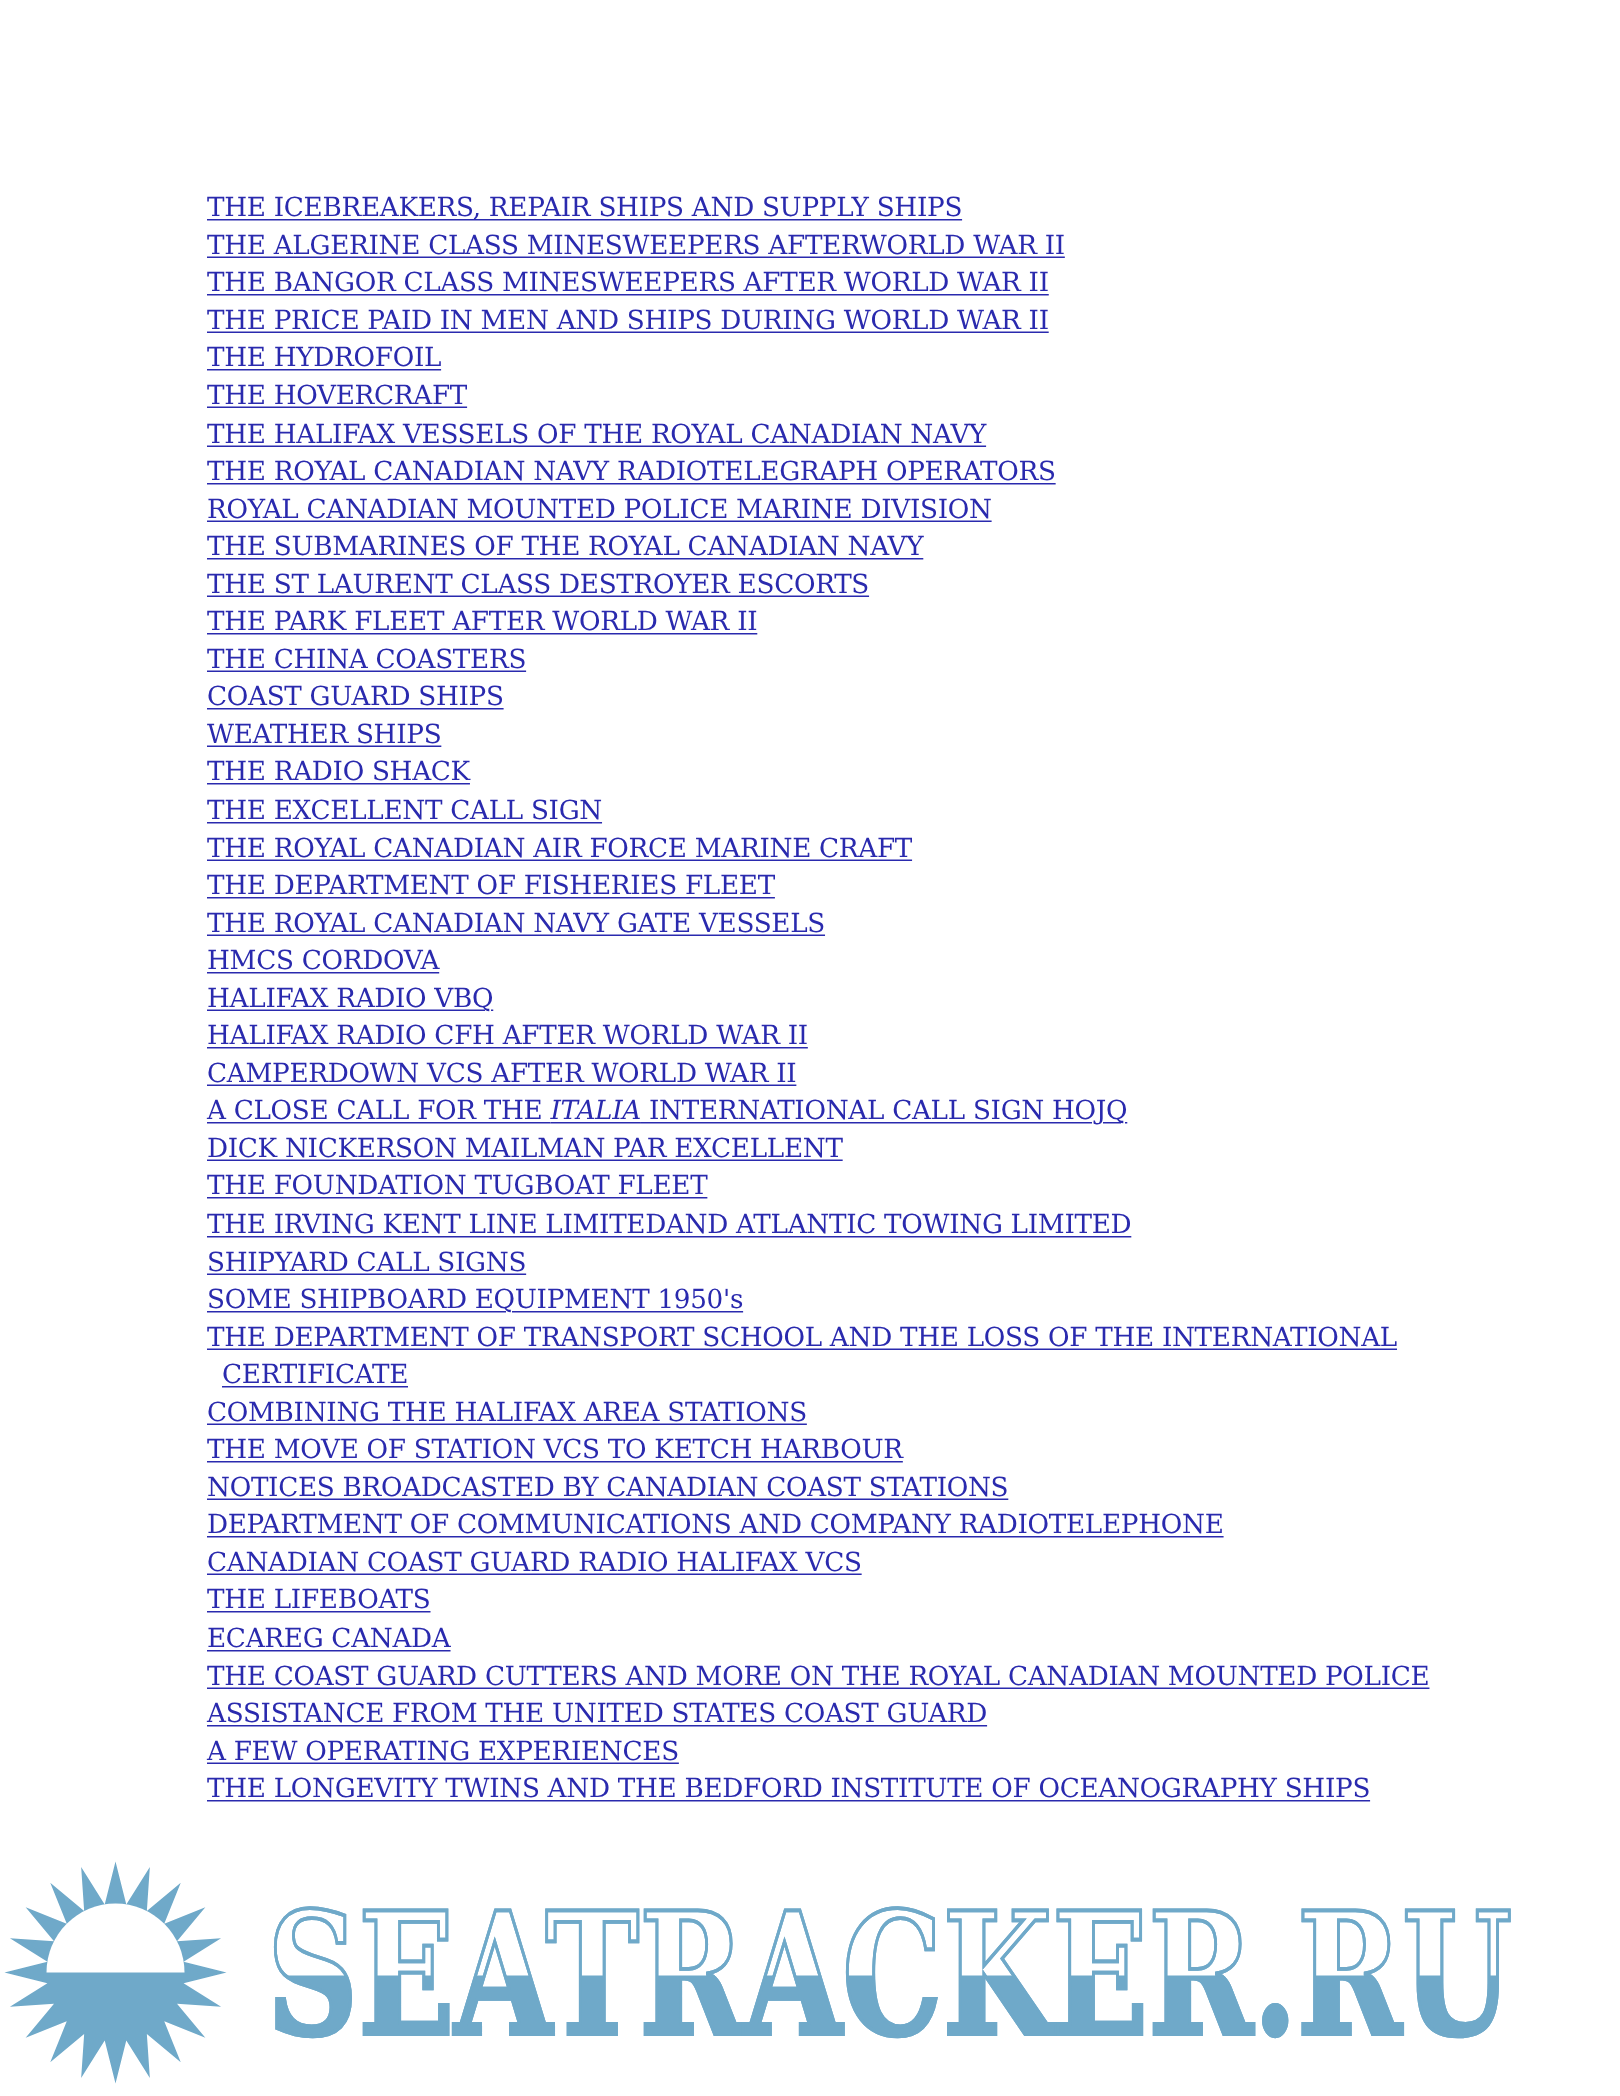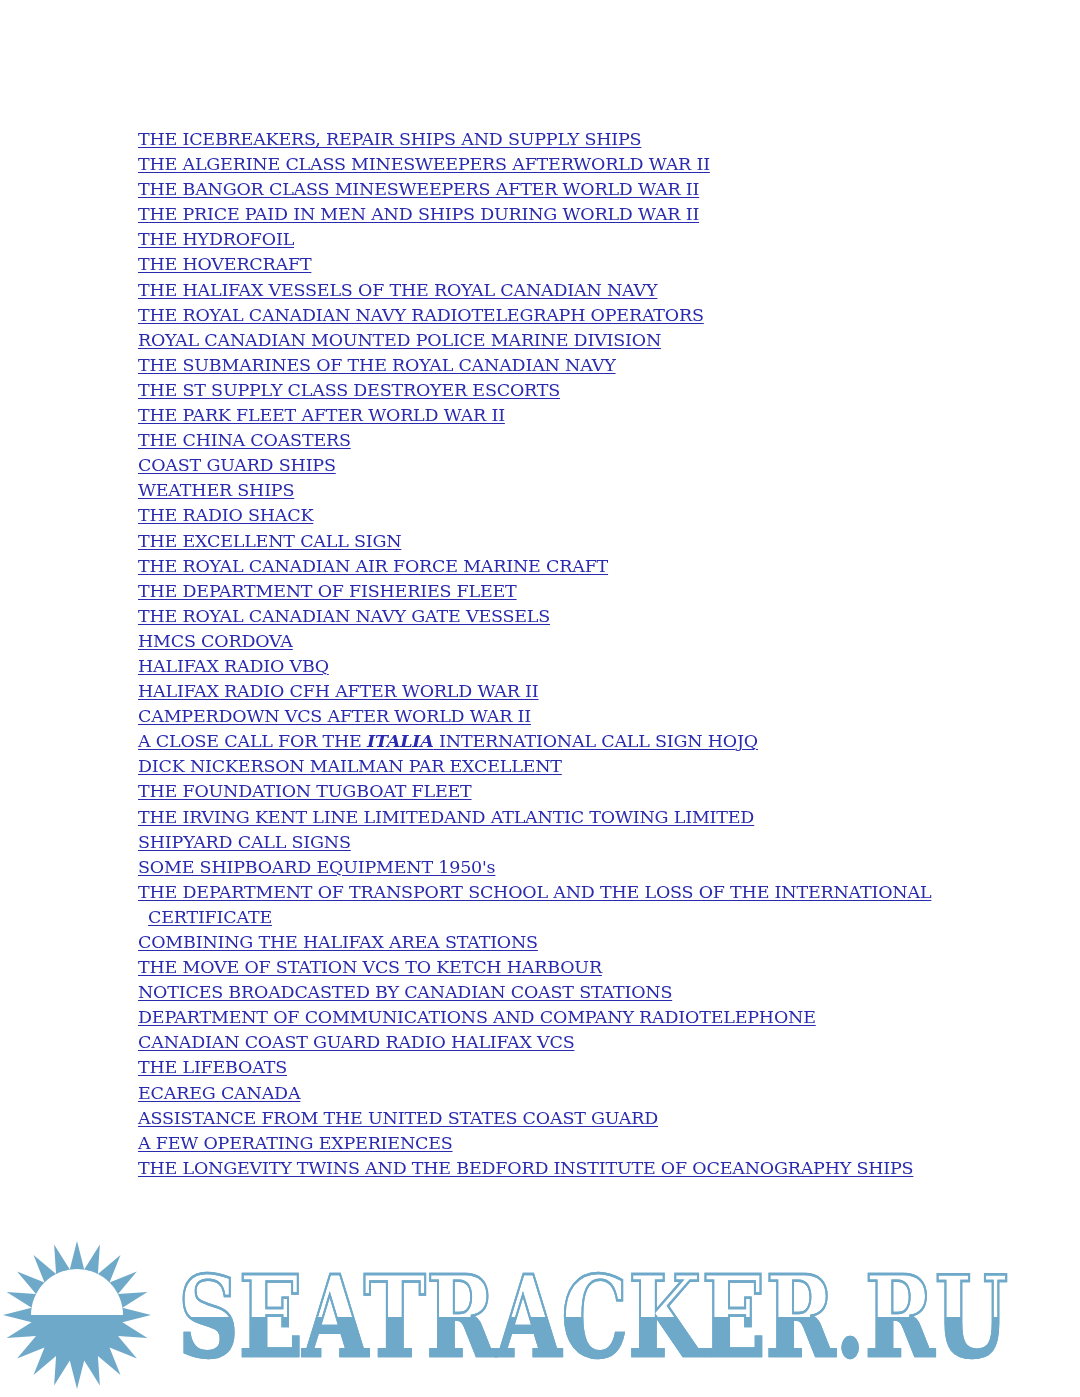--- a/index.html
+++ b/index.html
@@ -28,21 +28,21 @@
     letter-spacing: -0.2px;
   }
   .toc-line.cont { padding-left: 10px; }
   a.toc-link {
     color: var(--link-color, #2a2aae);
     text-decoration: underline;
     text-decoration-thickness: 1px;
     text-underline-offset: 2px;
     cursor: pointer;
   }
-  a.toc-link .bi { font-weight: bold; font-style: italic; }
+  a.toc-link .bi { font-weight: normal; font-style: italic; }
   .watermark {
     position: absolute;
     left: 0;
     top: 1240px;
     width: 1080px;
     height: 157px;
   }
   .wm-blue-fill { fill: var(--watermark-color, #6fa9c9); }
   .wm-white-fill { fill: #ffffff; }
   .wm-outline {
@@ -63,21 +63,21 @@
       <div class="toc-line"><a class="toc-link"><span>THE ICEBREAKERS, REPAIR SHIPS AND SUPPLY SHIPS</span></a></div>
       <div class="toc-line"><a class="toc-link"><span>THE ALGERINE CLASS MINESWEEPERS AFTERWORLD WAR II</span></a></div>
       <div class="toc-line"><a class="toc-link"><span>THE BANGOR CLASS MINESWEEPERS AFTER WORLD WAR II</span></a></div>
       <div class="toc-line"><a class="toc-link"><span>THE PRICE PAID IN MEN AND SHIPS DURING WORLD WAR II</span></a></div>
       <div class="toc-line"><a class="toc-link"><span>THE HYDROFOIL</span></a></div>
       <div class="toc-line"><a class="toc-link"><span>THE HOVERCRAFT</span></a></div>
       <div class="toc-line"><a class="toc-link"><span>THE HALIFAX VESSELS OF THE ROYAL CANADIAN NAVY</span></a></div>
       <div class="toc-line"><a class="toc-link"><span>THE ROYAL CANADIAN NAVY RADIOTELEGRAPH OPERATORS</span></a></div>
       <div class="toc-line"><a class="toc-link"><span>ROYAL CANADIAN MOUNTED POLICE MARINE DIVISION</span></a></div>
       <div class="toc-line"><a class="toc-link"><span>THE SUBMARINES OF THE ROYAL CANADIAN NAVY</span></a></div>
-      <div class="toc-line"><a class="toc-link"><span>THE ST SUPPLY CLASS DESTROYER ESCORTS</span></a></div>
+      <div class="toc-line"><a class="toc-link"><span>THE ST LAURENT CLASS DESTROYER ESCORTS</span></a></div>
       <div class="toc-line"><a class="toc-link"><span>THE PARK FLEET AFTER WORLD WAR II</span></a></div>
       <div class="toc-line"><a class="toc-link"><span>THE CHINA COASTERS</span></a></div>
       <div class="toc-line"><a class="toc-link"><span>COAST GUARD SHIPS</span></a></div>
       <div class="toc-line"><a class="toc-link"><span>WEATHER SHIPS</span></a></div>
       <div class="toc-line"><a class="toc-link"><span>THE RADIO SHACK</span></a></div>
       <div class="toc-line"><a class="toc-link"><span>THE EXCELLENT CALL SIGN</span></a></div>
       <div class="toc-line"><a class="toc-link"><span>THE ROYAL CANADIAN AIR FORCE MARINE CRAFT</span></a></div>
       <div class="toc-line"><a class="toc-link"><span>THE DEPARTMENT OF FISHERIES FLEET</span></a></div>
       <div class="toc-line"><a class="toc-link"><span>THE ROYAL CANADIAN NAVY GATE VESSELS</span></a></div>
       <div class="toc-line"><a class="toc-link"><span>HMCS CORDOVA</span></a></div>
@@ -92,20 +92,21 @@
       <div class="toc-line"><a class="toc-link"><span>SOME SHIPBOARD EQUIPMENT 1950's</span></a></div>
       <div class="toc-line"><a class="toc-link"><span>THE DEPARTMENT OF TRANSPORT SCHOOL AND THE LOSS OF THE INTERNATIONAL</span></a></div>
       <div class="toc-line cont"><a class="toc-link">CERTIFICATE</a></div>
       <div class="toc-line"><a class="toc-link"><span>COMBINING THE HALIFAX AREA STATIONS</span></a></div>
       <div class="toc-line"><a class="toc-link"><span>THE MOVE OF STATION VCS TO KETCH HARBOUR</span></a></div>
       <div class="toc-line"><a class="toc-link"><span>NOTICES BROADCASTED BY CANADIAN COAST STATIONS</span></a></div>
       <div class="toc-line"><a class="toc-link"><span>DEPARTMENT OF COMMUNICATIONS AND COMPANY RADIOTELEPHONE</span></a></div>
       <div class="toc-line"><a class="toc-link"><span>CANADIAN COAST GUARD RADIO HALIFAX VCS</span></a></div>
       <div class="toc-line"><a class="toc-link"><span>THE LIFEBOATS</span></a></div>
       <div class="toc-line"><a class="toc-link"><span>ECAREG CANADA</span></a></div>
+      <div class="toc-line"><a class="toc-link"><span>THE COAST GUARD CUTTERS AND MORE ON THE ROYAL CANADIAN MOUNTED POLICE</span></a></div>
       <div class="toc-line"><a class="toc-link"><span>ASSISTANCE FROM THE UNITED STATES COAST GUARD</span></a></div>
       <div class="toc-line"><a class="toc-link"><span>A FEW OPERATING EXPERIENCES</span></a></div>
       <div class="toc-line"><a class="toc-link"><span>THE LONGEVITY TWINS AND THE BEDFORD INSTITUTE OF OCEANOGRAPHY SHIPS</span></a></div>
     </nav>
 
   <div class="watermark">
     <svg width="1080" height="157" viewBox="0 0 1080 157" xmlns="http://www.w3.org/2000/svg">
       <defs>
         <clipPath id="wm-bottom-half">
           <rect x="0" y="77" width="1080" height="80"></rect>

